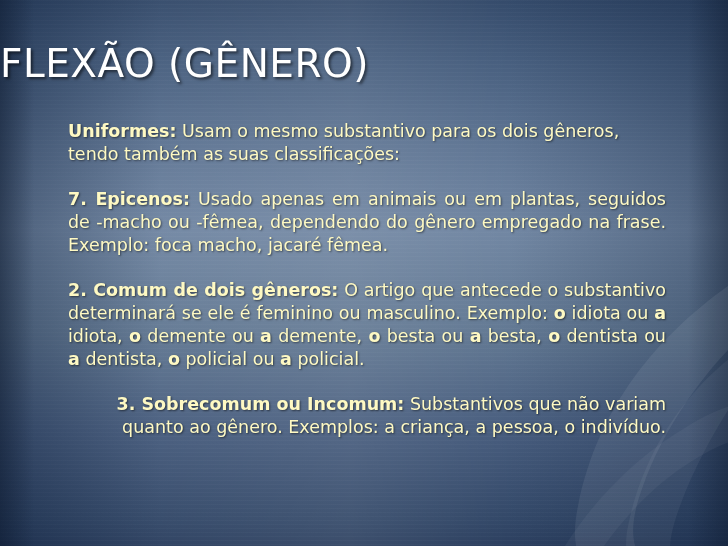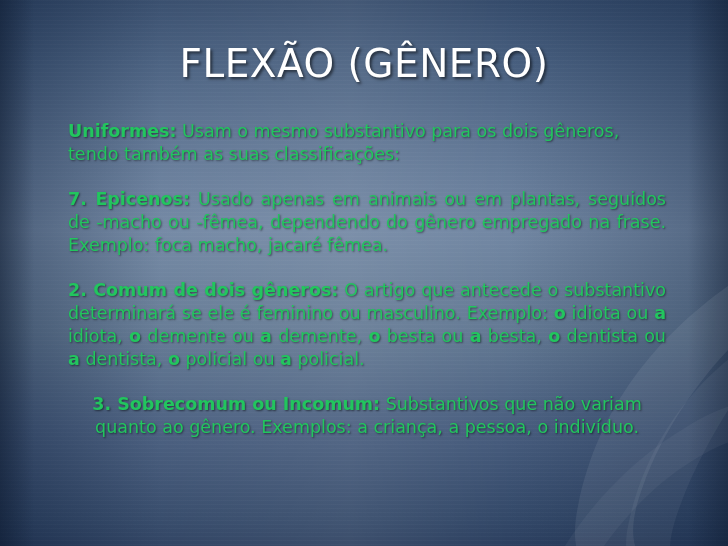--- a/index.html
+++ b/index.html
@@ -62,48 +62,48 @@
     pointer-events: none;
   }
   .deco svg { display: block; }
 
   
   .title {
     position: absolute;
     left: 0;
     top: 40px;
     width: 728px;
-    text-align: center;
+    text-align: left;
     font-size: 39px;
     line-height: 48px;
     color: #ffffff;
     letter-spacing: 0.5px;
     text-shadow: 2px 2px 3px rgba(0,0,0,0.55);
   }
 
   
   .body {
     position: absolute;
     left: 68px;
     top: 120px;
     width: 598px;
-    color: #22c55e;
+    color: #fef9c3;
     font-size: 17.5px;
     line-height: 23px;
     text-shadow: 1px 1px 2px rgba(0,0,0,0.5);
   }
   .para {
     margin: 0 0 22px 0;
     text-align: justify;
   }
   .para:last-child { margin-bottom: 0; }
   .para b { font-weight: bold; }
   .nomargin { margin-bottom: 0; }
   .p-uniformes { text-align: left; }
-  .p-sobrecomum { text-align: center; }
+  .p-sobrecomum { text-align: right; }
 
   
   .edge-left {
     position: absolute;
     left: 0; top: 0; bottom: 0; width: 34px;
     background: linear-gradient(to right, rgba(10,22,42,0.45), rgba(10,22,42,0));
   }
   .edge-right {
     position: absolute;
     right: 0; top: 0; bottom: 0; width: 40px;

